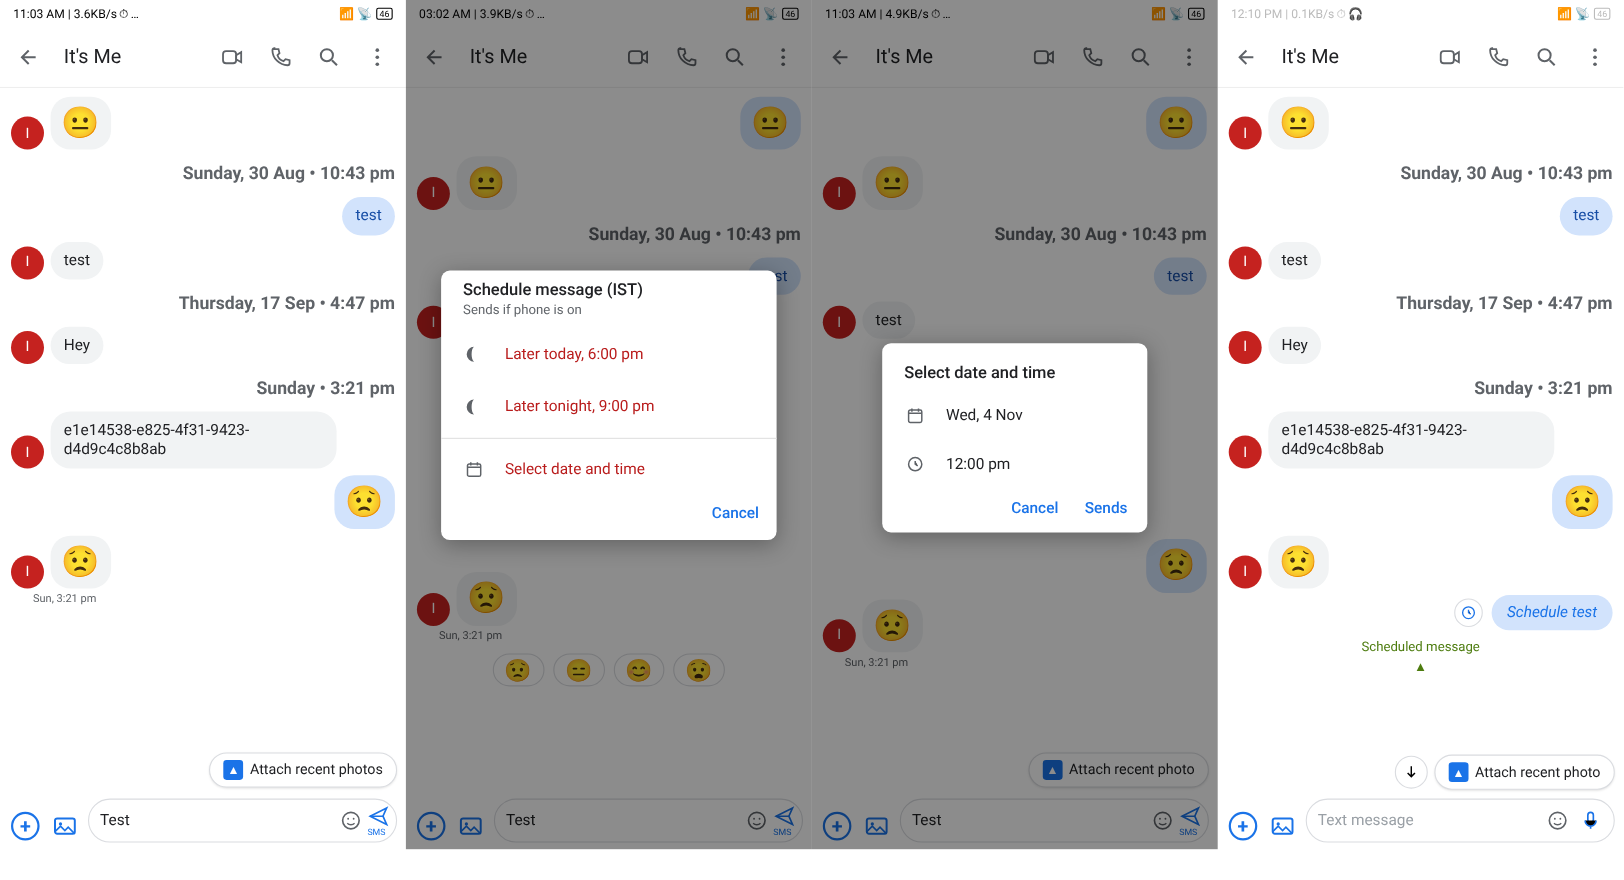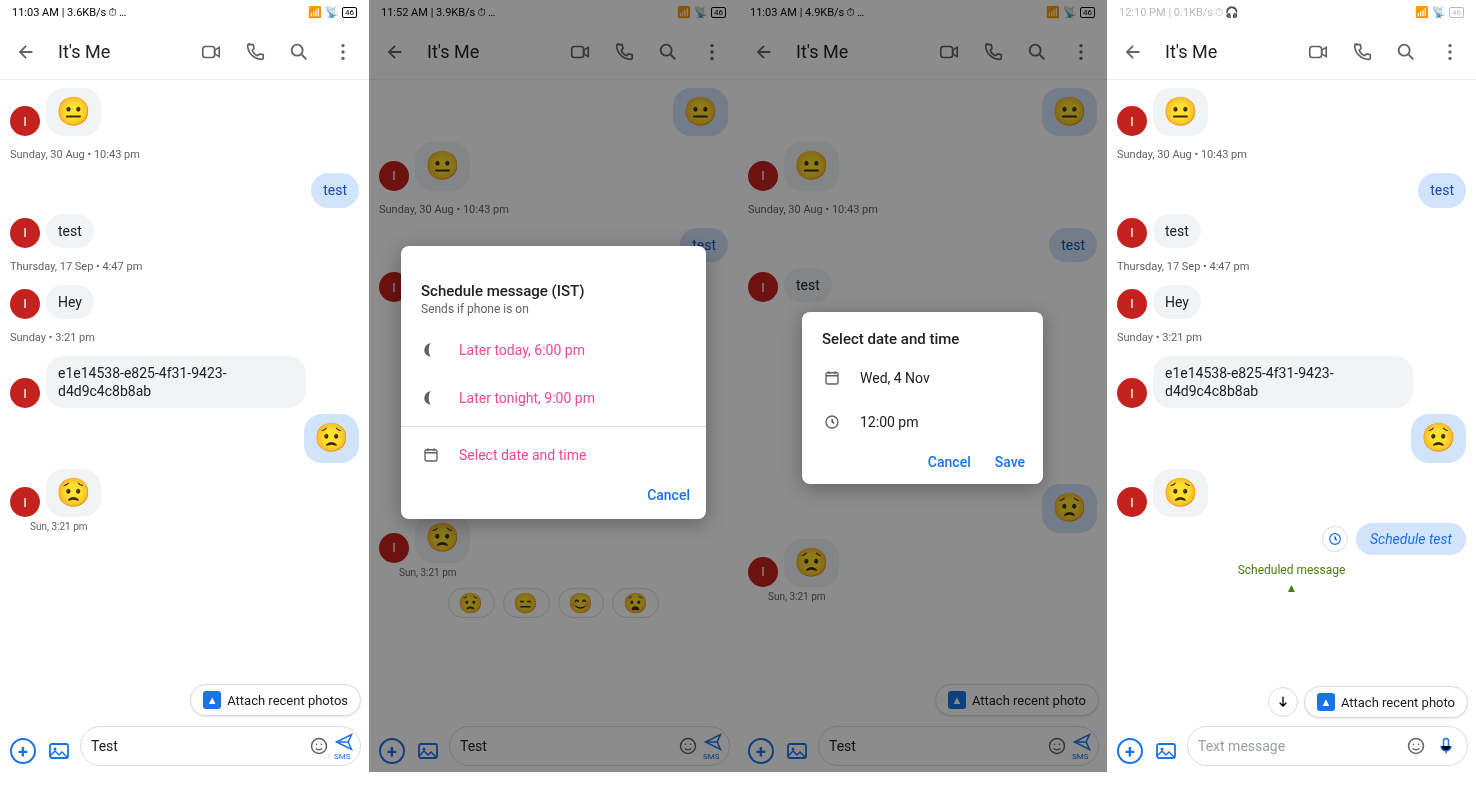--- a/index.html
+++ b/index.html
@@ -9,21 +9,21 @@
   .scrim { position: absolute; inset: 0; background: rgba(0,0,0,0.45); z-index: 5; }
   .status-bar { height: 24px; display: flex; align-items: center; justify-content: space-between; padding: 0 12px; font-size: 11px; color: #000; }
   .status-bar.faded { color: #bbb; }
   .status-left { display: flex; align-items: center; gap: 2px; }
   .status-right { display: flex; align-items: center; gap: 3px; }
   .batt { border: 1px solid currentColor; border-radius: 2px; padding: 0 2px; font-size: 8px; position: relative; }
   .app-bar { height: 56px; display: flex; align-items: center; padding: 0 6px; gap: 4px; border-bottom: 1px solid #eee; background: #fff; }
   .app-bar .title { font-size: 18px; color: #202124; flex: 1; padding-left: 8px; }
   .icon-btn { width: 40px; height: 40px; display: flex; align-items: center; justify-content: center; color: #5f6368; border-radius: 50%; }
   .messages { flex: 1; overflow: hidden; padding: 8px 10px; display: flex; flex-direction: column; gap: 6px; }
-  .timestamp { text-align: left; font-size: 11px; color: #5f6368; margin: 6px 0; }
+  .timestamp { text-align: right; font-size: 16px; color: #5f6368; margin: 6px 0; font-weight: bold; }
   .row { display: flex; align-items: flex-end; gap: 6px; }
   .row.in { justify-content: flex-start; }
   .row.out { justify-content: flex-end; }
   .avatar { width: 30px; height: 30px; border-radius: 50%; background: #c5221f; color: #fff; font-size: 13px; display: flex; align-items: center; justify-content: center; }
   .bubble { max-width: 260px; padding: 8px 12px; border-radius: 18px; font-size: 14px; line-height: 1.3; word-break: break-word; }
   .bubble.in { background: #f1f3f4; color: #202124; }
   .bubble.out { background: #d2e3fc; color: #174ea6; }
   .bubble.emoji { font-size: 28px; padding: 6px 10px; }
   .sub-time { font-size: 10px; color: #5f6368; margin-left: 20px; margin-top: -2px; }
   .chip-row { display: flex; justify-content: flex-end; padding: 4px 8px; }
@@ -32,24 +32,24 @@
   .composer { padding: 6px 8px; display: flex; align-items: flex-end; gap: 6px; }
   .plus-btn, .gallery-btn { width: 30px; height: 30px; display: flex; align-items: center; justify-content: center; color: #1a73e8; }
   .plus-circle { width: 26px; height: 26px; border: 2px solid #1a73e8; border-radius: 50%; display: flex; align-items: center; justify-content: center; font-size: 18px; font-weight: bold; }
   .input-box { flex: 1; border: 1px solid #dadce0; border-radius: 20px; background: #fff; overflow: hidden; }
   .sched-banner { display: flex; align-items: center; justify-content: space-between; padding: 4px 10px; font-size: 12px; color: #1a73e8; border-bottom: 1px solid #eee; }
   .input-row { display: flex; align-items: center; padding: 4px 6px 4px 10px; }
   .input-text { flex: 1; font-size: 14px; color: #202124; }
   .input-text.placeholder { color: #9aa0a6; }
   .send-stack { display: flex; flex-direction: column; align-items: flex-start; color: #1a73e8; font-size: 8px; }
   .dialog { position: absolute; z-index: 10; background: #fff; border-radius: 8px; box-shadow: 0 4px 20px rgba(0,0,0,0.3); }
-  .d1 { left: 32px; right: 32px; top: 246px; padding: 36px 0 8px; }
+  .d1 { left: 32px; right: 32px; top: 246px; padding: 8px 0 8px; }
   .d1 h3 { font-size: 15px; font-weight: 500; padding: 0 20px; color: #202124; }
   .d1 .sub { font-size: 12px; color: #5f6368; padding: 2px 20px 10px; }
-  .d1 .opt { display: flex; align-items: center; gap: 18px; padding: 14px 20px; font-size: 14px; color: #ec4899; }
+  .d1 .opt { display: flex; align-items: center; gap: 18px; padding: 14px 20px; font-size: 14px; color: #b91c1c; }
   .d1 .sep { height: 1px; background: #e0e0e0; margin: 4px 0; }
   .d1 .actions { display: flex; justify-content: flex-end; padding: 8px 16px; }
   .d2 { left: 64px; right: 64px; top: 312px; padding: 18px 0 8px; }
   .d2 h3 { font-size: 15px; font-weight: 500; padding: 0 20px 8px; color: #202124; }
   .d2 .opt { display: flex; align-items: center; gap: 18px; padding: 12px 20px; font-size: 14px; color: #202124; }
   .d2 .actions { display: flex; justify-content: flex-end; gap: 24px; padding: 10px 18px 6px; }
   .link { color: #1a73e8; font-size: 14px; font-weight: 500; }
   .opt-ico { width: 20px; height: 20px; display: flex; align-items: center; justify-content: center; color: #5f6368; }
   svg { display: block; }
   .emoji-strip { display: flex; gap: 8px; padding: 4px 10px; justify-content: center; }
@@ -231,21 +231,21 @@
             <span>SMS</span>
           </div>
       </div>
     </div>
   </div>
 </div>
 
 <div class="panel dim">
   <div class="status-bar">
     <div class="status-left">
-        <span>11:52 AM | 3.9KB/s</span>
+        <span>03:02 AM | 3.9KB/s</span>
         <span>⏱</span>
         <span>…</span>
       </div>
     <div class="status-right">
         <span>📶</span>
         <span>📡</span>
         <span class="batt">46</span>
       </div>
   </div>
   <div class="app-bar">
@@ -479,21 +479,21 @@
     <div class="opt">
         <div class="opt-ico">
           <svg width="18" height="18" viewBox="0 0 24 24">
             <use href="#i-clock"></use>
           </svg>
         </div>
         <span>12:00 pm</span>
       </div>
     <div class="actions">
       <span class="link">Cancel</span>
-      <span class="link">Save</span>
+      <span class="link">Sends</span>
     </div>
   </div>
 </div>
 
 <div class="panel">
   <div class="status-bar faded">
     <div class="status-left">
         <span>12:10 PM | 0.1KB/s</span>
         <span>⏱</span>
         <span>🎧</span>

